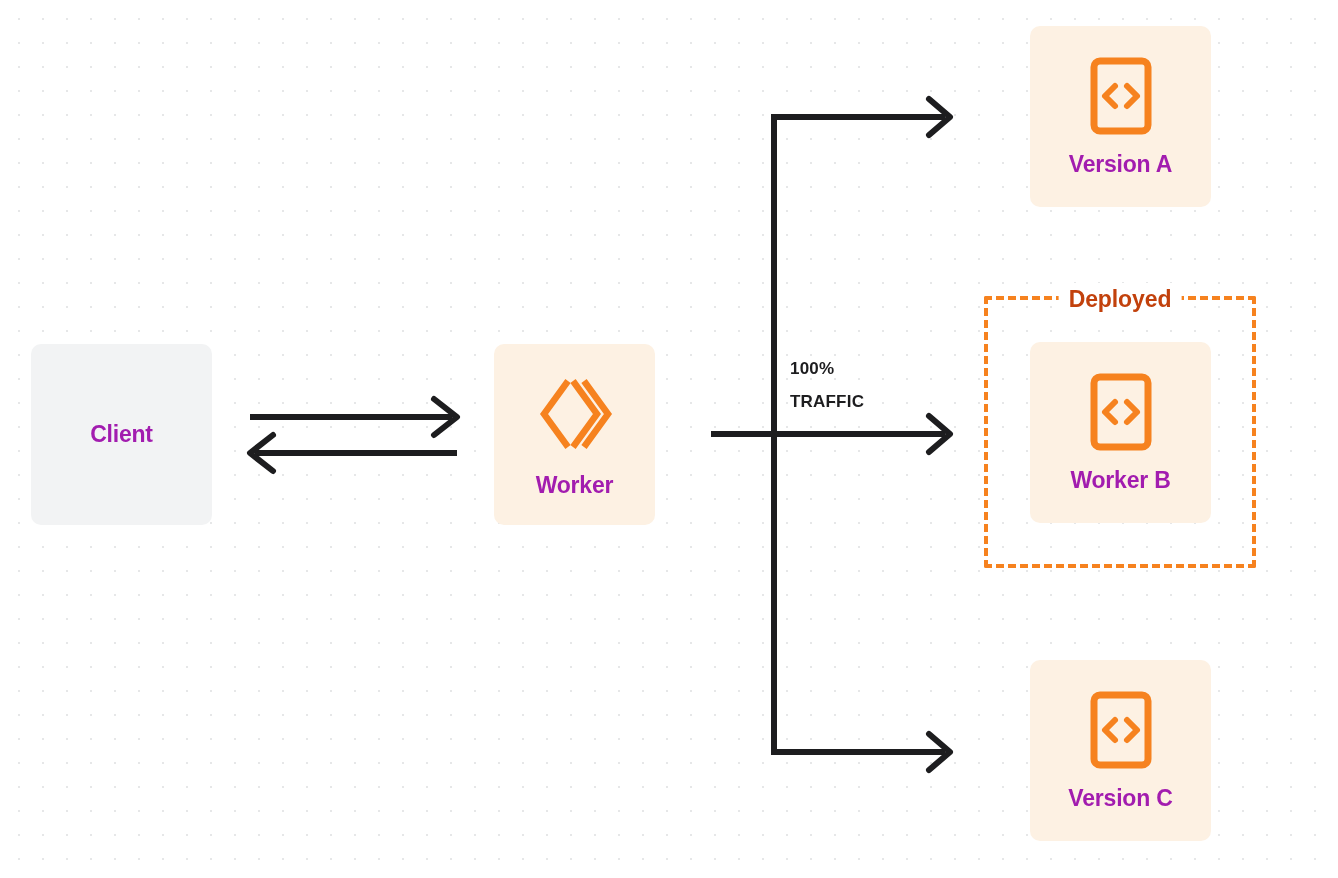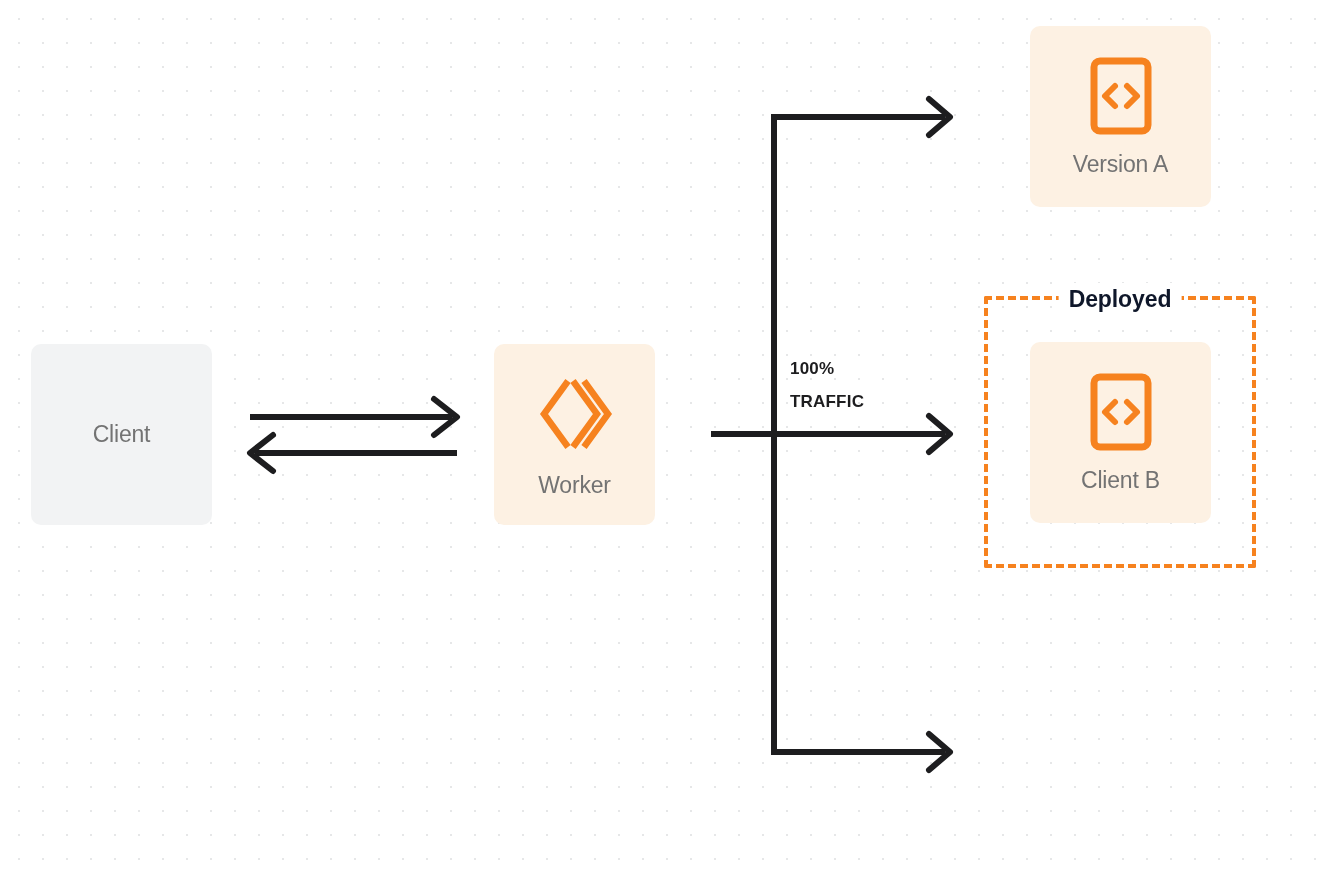--- a/index.html
+++ b/index.html
@@ -42,22 +42,22 @@
   .node-version {
     width: 181px; height: 181px;
     background: #fdf1e3;
   }
   .node-ver-a { left: 1030px; top: 26px; }
   .node-ver-b { left: 1030px; top: 342px; }
   .node-ver-c { left: 1030px; top: 660px; }
 
   .node-label {
     font-size: 23px;
-    font-weight: 400;
-    color: #737373;
+    font-weight: 700;
+    color: #a21caf;
     letter-spacing: -0.2px;
     line-height: 1;
   }
   .node-client .node-label { font-size: 23px; }
 
   .node-icon {
     margin-bottom: 18px;
     line-height: 0;
   }
 
@@ -72,21 +72,21 @@
     border-radius: 2px;
     box-sizing: border-box;
   }
   .deployed-label {
     position: absolute;
     left: 50%;
     top: -17px;
     transform: translateX(-50%);
     background: #ffffff;
     padding: 0 10px;
-    color: #0f172a;
+    color: #c2410c;
     font-size: 23px;
     font-weight: 700;
     white-space: nowrap;
     letter-spacing: -0.1px;
     line-height: 1.4;
   }
 
   
   .traffic-label {
     position: absolute;
@@ -177,22 +177,32 @@
   </div>
 
   <div class="node node-version node-ver-b">
     <span class="node-icon">
       <svg width="62" height="78" viewBox="0 0 62 78" xmlns="http://www.w3.org/2000/svg">
         <rect x="4" y="4" width="54" height="70" rx="6" ry="6" fill="none" stroke="#f6821f" stroke-width="7"></rect>
         <path d="M 25 29 L 15 39 L 25 49" fill="none" stroke="#f6821f" stroke-width="6" stroke-linecap="round" stroke-linejoin="round"></path>
         <path d="M 37 29 L 47 39 L 37 49" fill="none" stroke="#f6821f" stroke-width="6" stroke-linecap="round" stroke-linejoin="round"></path>
       </svg>
     </span>
-    <span class="node-label">Client B</span>
-  </div>
-
+    <span class="node-label">Worker B</span>
+  </div>
+
+  <div class="node node-version node-ver-c">
+    <span class="node-icon">
+      <svg width="62" height="78" viewBox="0 0 62 78" xmlns="http://www.w3.org/2000/svg">
+        <rect x="4" y="4" width="54" height="70" rx="6" ry="6" fill="none" stroke="#f6821f" stroke-width="7"></rect>
+        <path d="M 25 29 L 15 39 L 25 49" fill="none" stroke="#f6821f" stroke-width="6" stroke-linecap="round" stroke-linejoin="round"></path>
+        <path d="M 37 29 L 47 39 L 37 49" fill="none" stroke="#f6821f" stroke-width="6" stroke-linecap="round" stroke-linejoin="round"></path>
+      </svg>
+    </span>
+    <span class="node-label">Version C</span>
+  </div>
 
   <div class="traffic-label">
     <div>100%</div>
     <div>TRAFFIC</div>
   </div>
 
 </div>
 
 </body></html>

